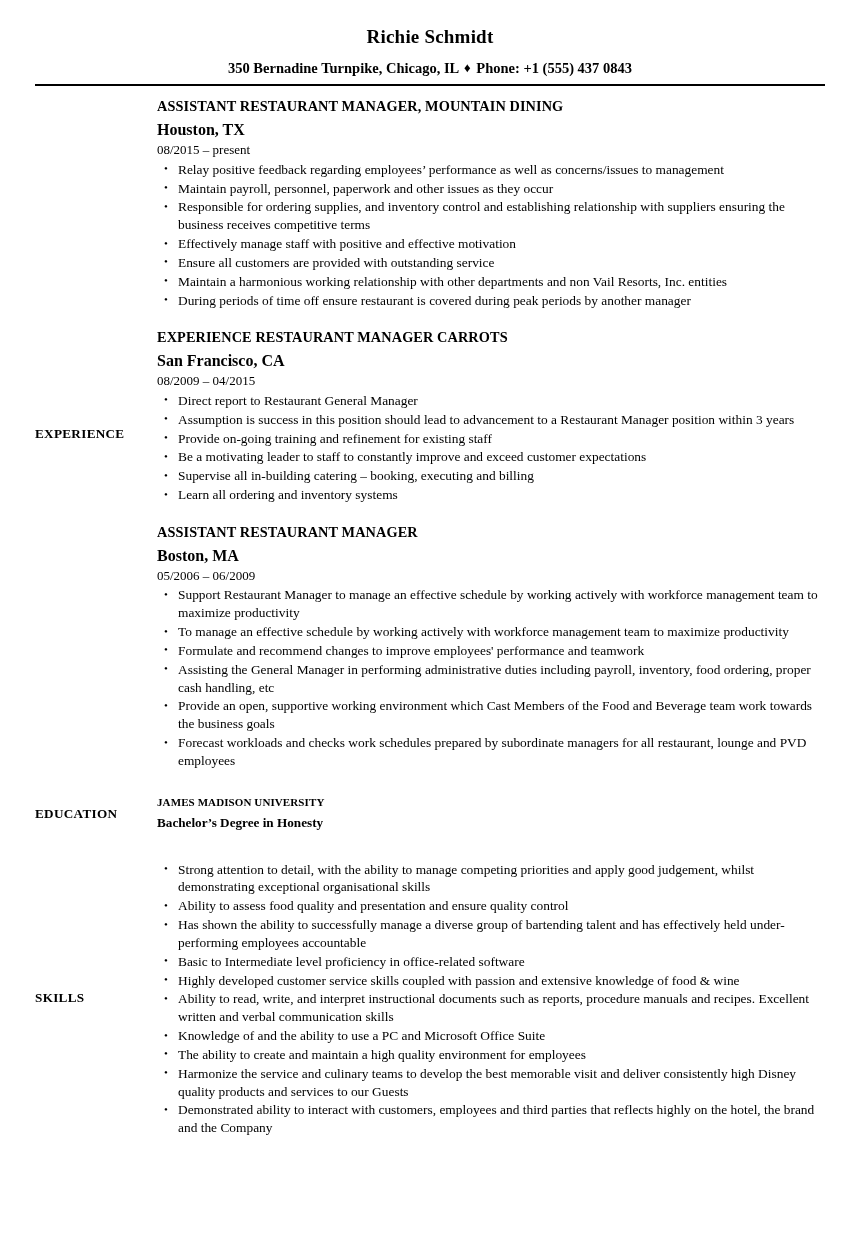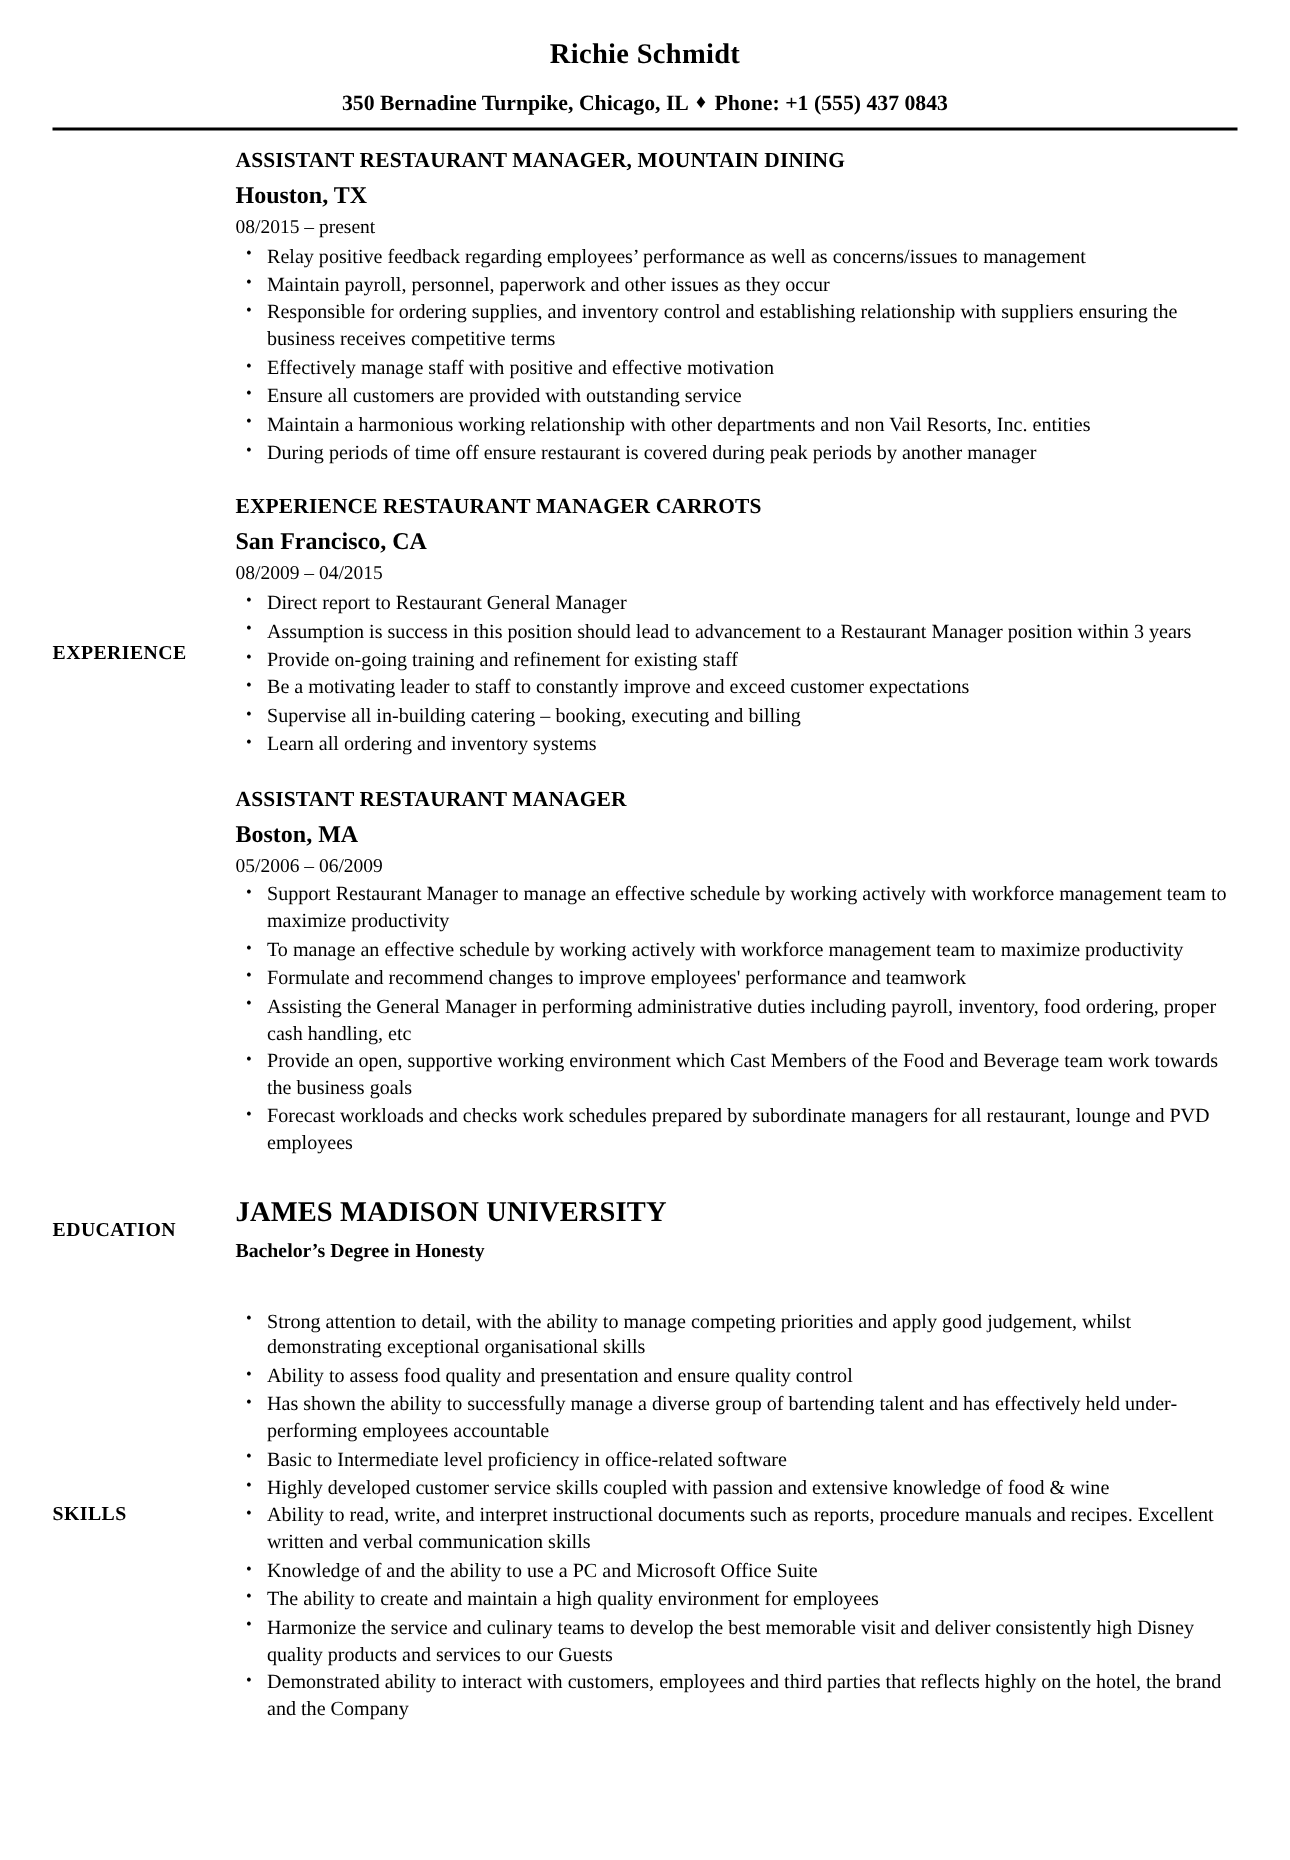--- a/index.html
+++ b/index.html
@@ -118,21 +118,21 @@
     content: "\2022";
     position: absolute;
     left: 7px;
     top: -0.5px;
     font-size: 11px;
     line-height: 1.6;
   }
 
   
   .edu-school {
-    font-size: 19px;
+    font-size: 11px;
     font-weight: bold;
     line-height: 1.25;
     letter-spacing: 0.1px;
   }
   .edu-degree {
     font-size: 13.2px;
     font-weight: bold;
     line-height: 1.3;
     margin-top: 5px;
   }

